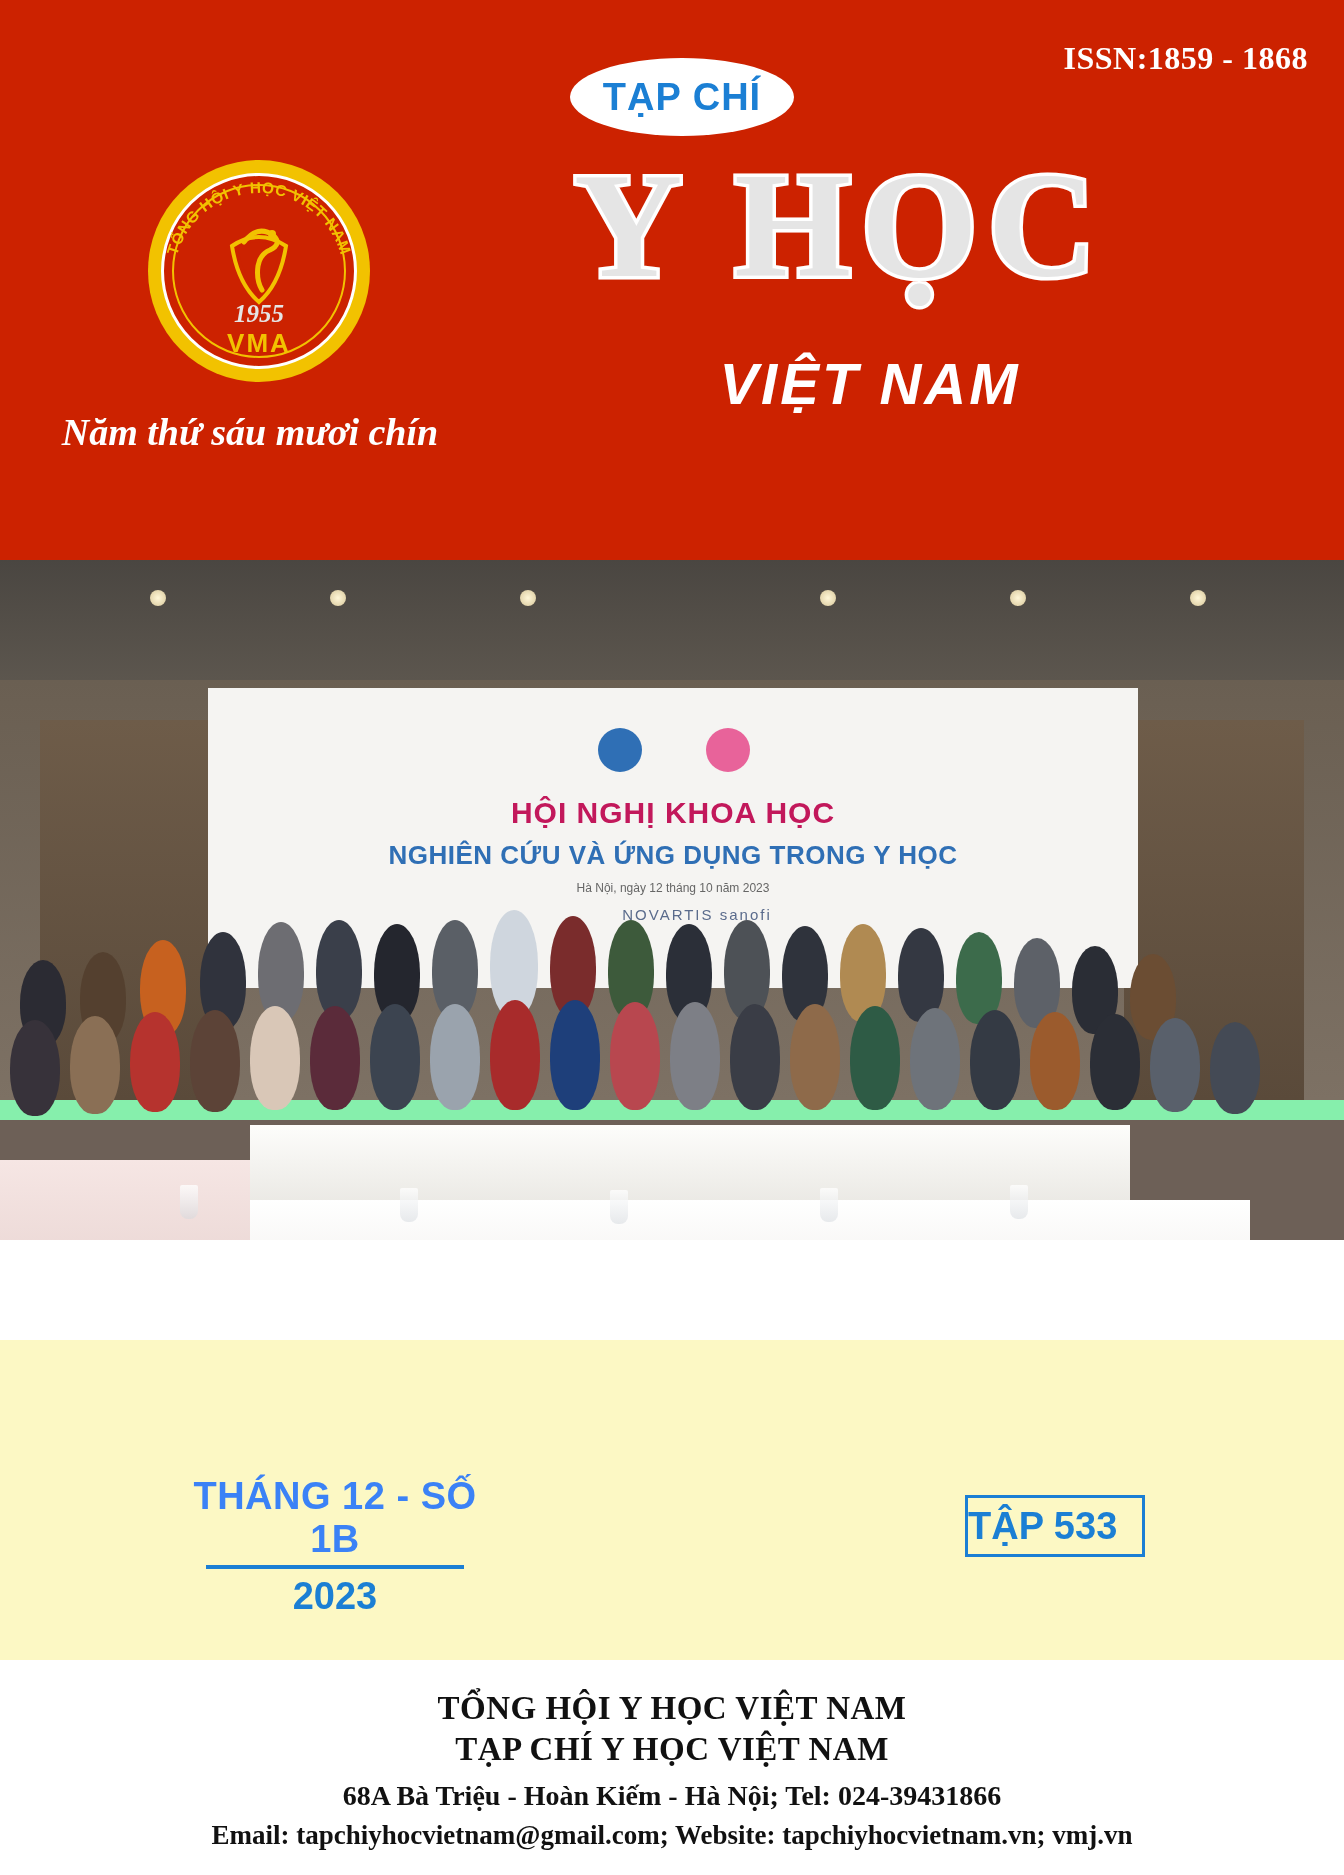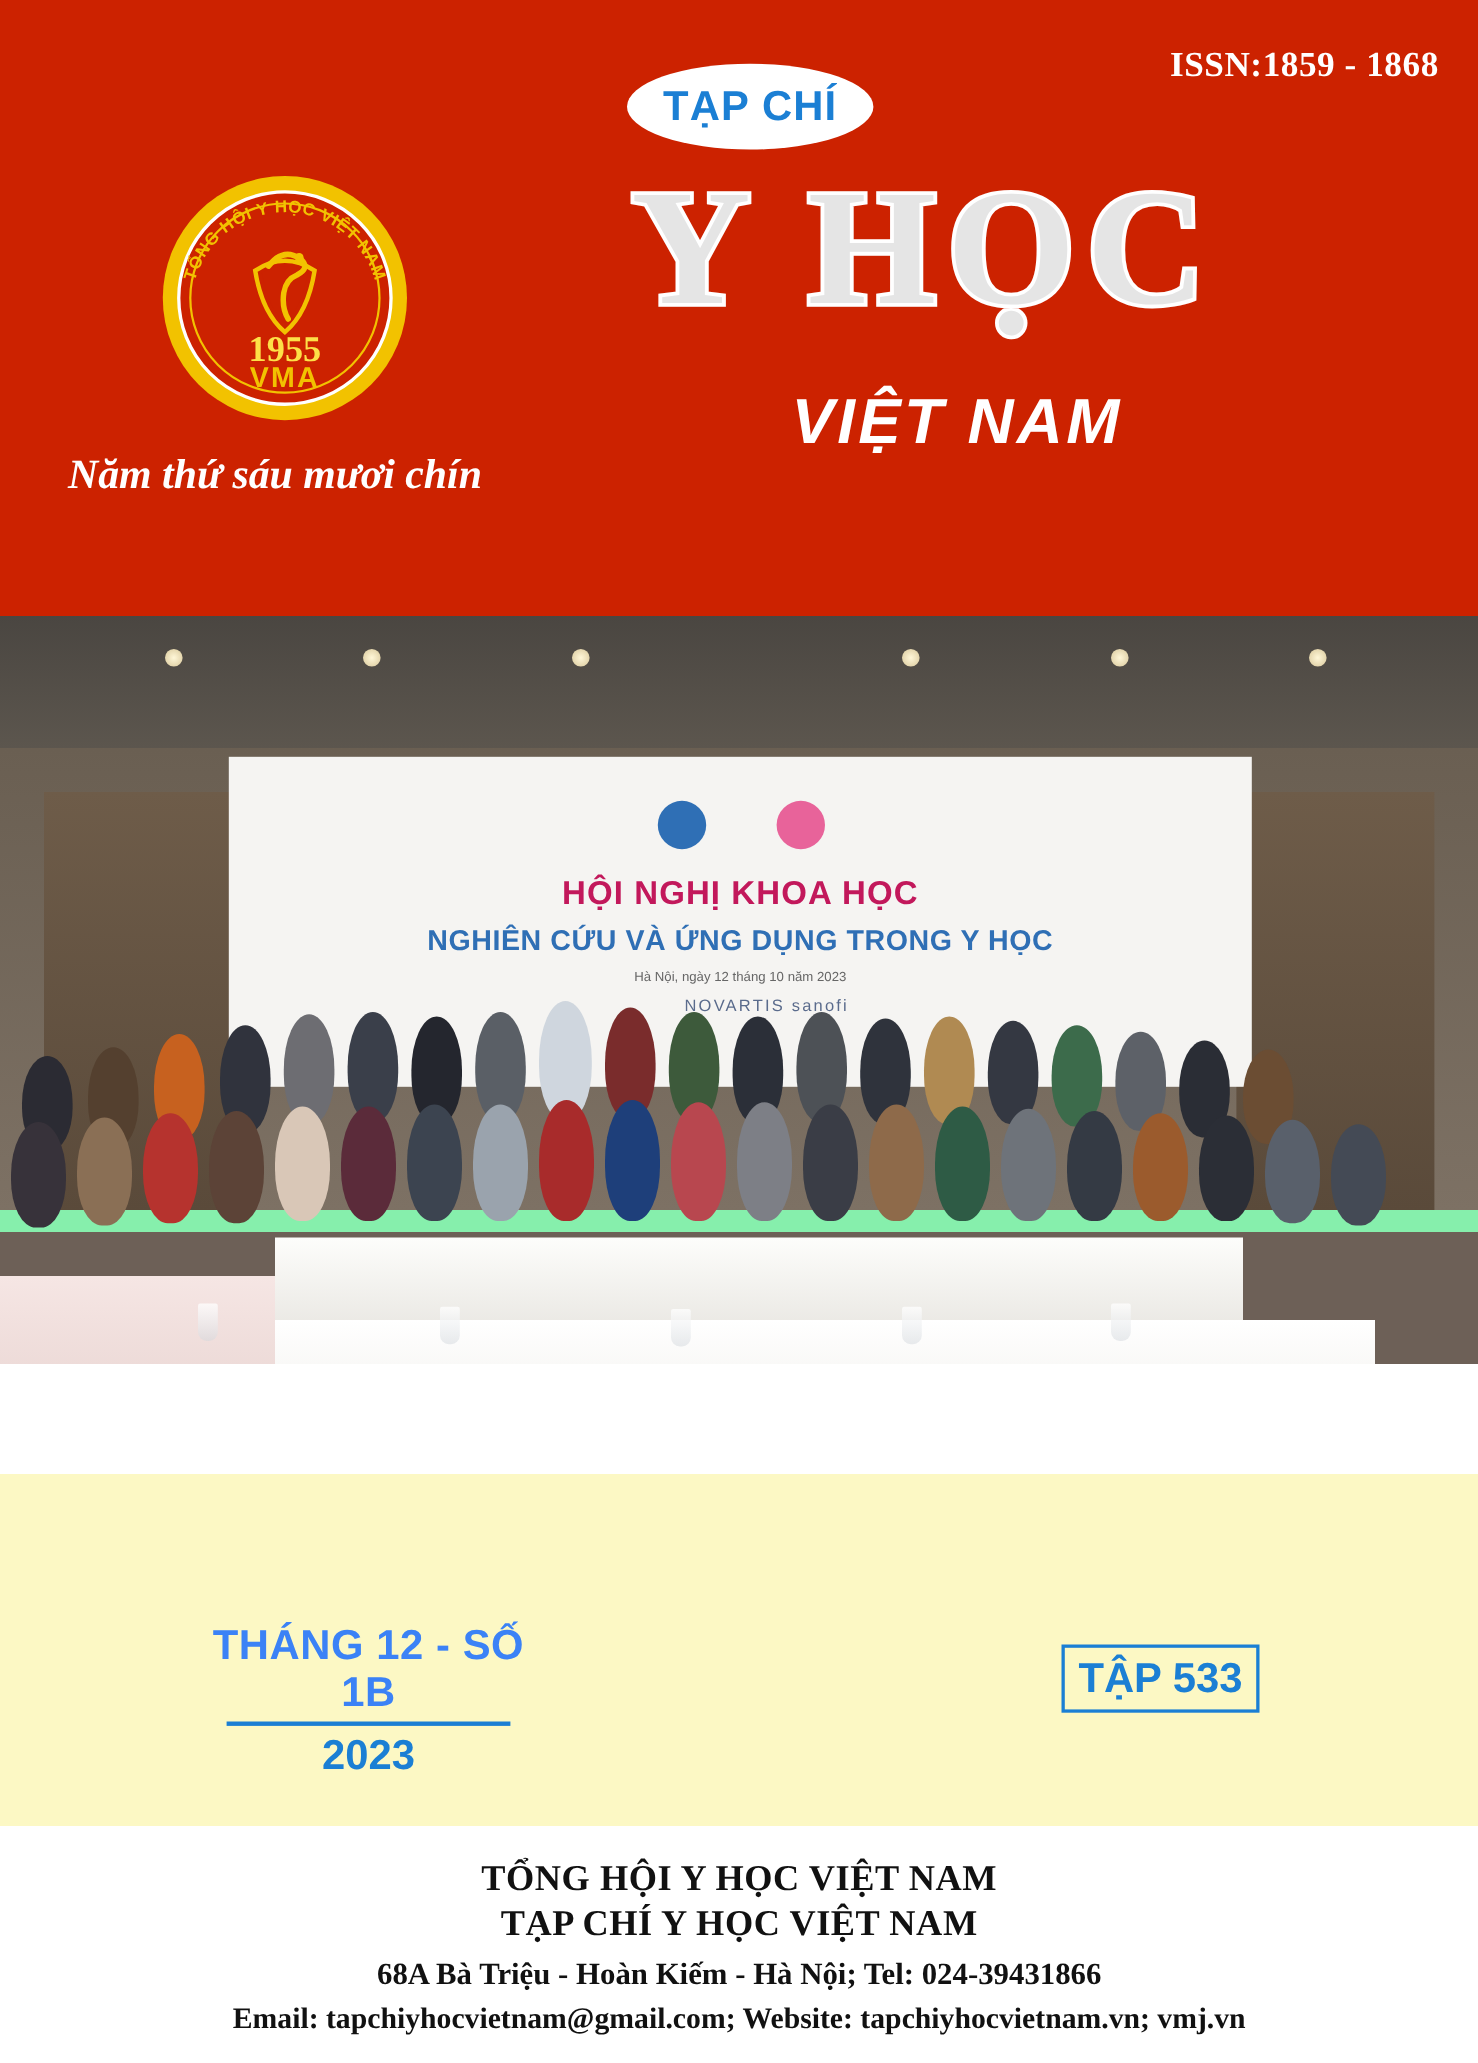--- a/index.html
+++ b/index.html
@@ -80,24 +80,25 @@
   .logo .bowl {
     position: absolute;
     left: 74px; top: 62px;
     width: 74px; height: 86px;
   }
   .logo .year {
     position: absolute;
     left: 0; top: 140px;
     width: 222px;
     text-align: center;
-    color: #fde047;
-    font-family: "Liberation Serif", serif;
-    font-weight: bold;
-    font-size: 33px;
+    color: #e5e5e5;
+    font-family: "Liberation Serif", serif;
+    font-weight: bold;
+    font-size: 25px;
+    font-style: italic;
   }
   .logo .vma {
     position: absolute;
     left: 0; top: 168px;
     width: 222px;
     text-align: center;
     color: #f2c200;
     font-family: "Liberation Sans", sans-serif;
     font-weight: bold;
     font-size: 26px;
@@ -291,21 +292,20 @@
   }
   .volume {
     position: absolute;
     left: 965px;
     top: 1495px;
     width: 180px;
     height: 62px;
     border: 3px solid #1b7fd4;
     display: flex;
     align-items: center;
-    justify-content: center;
   }
   .volume span {
     color: #1b7fd4;
     font-family: "Liberation Sans", sans-serif;
     font-weight: bold;
     font-size: 38px;
   }
 
   
   .footer {

